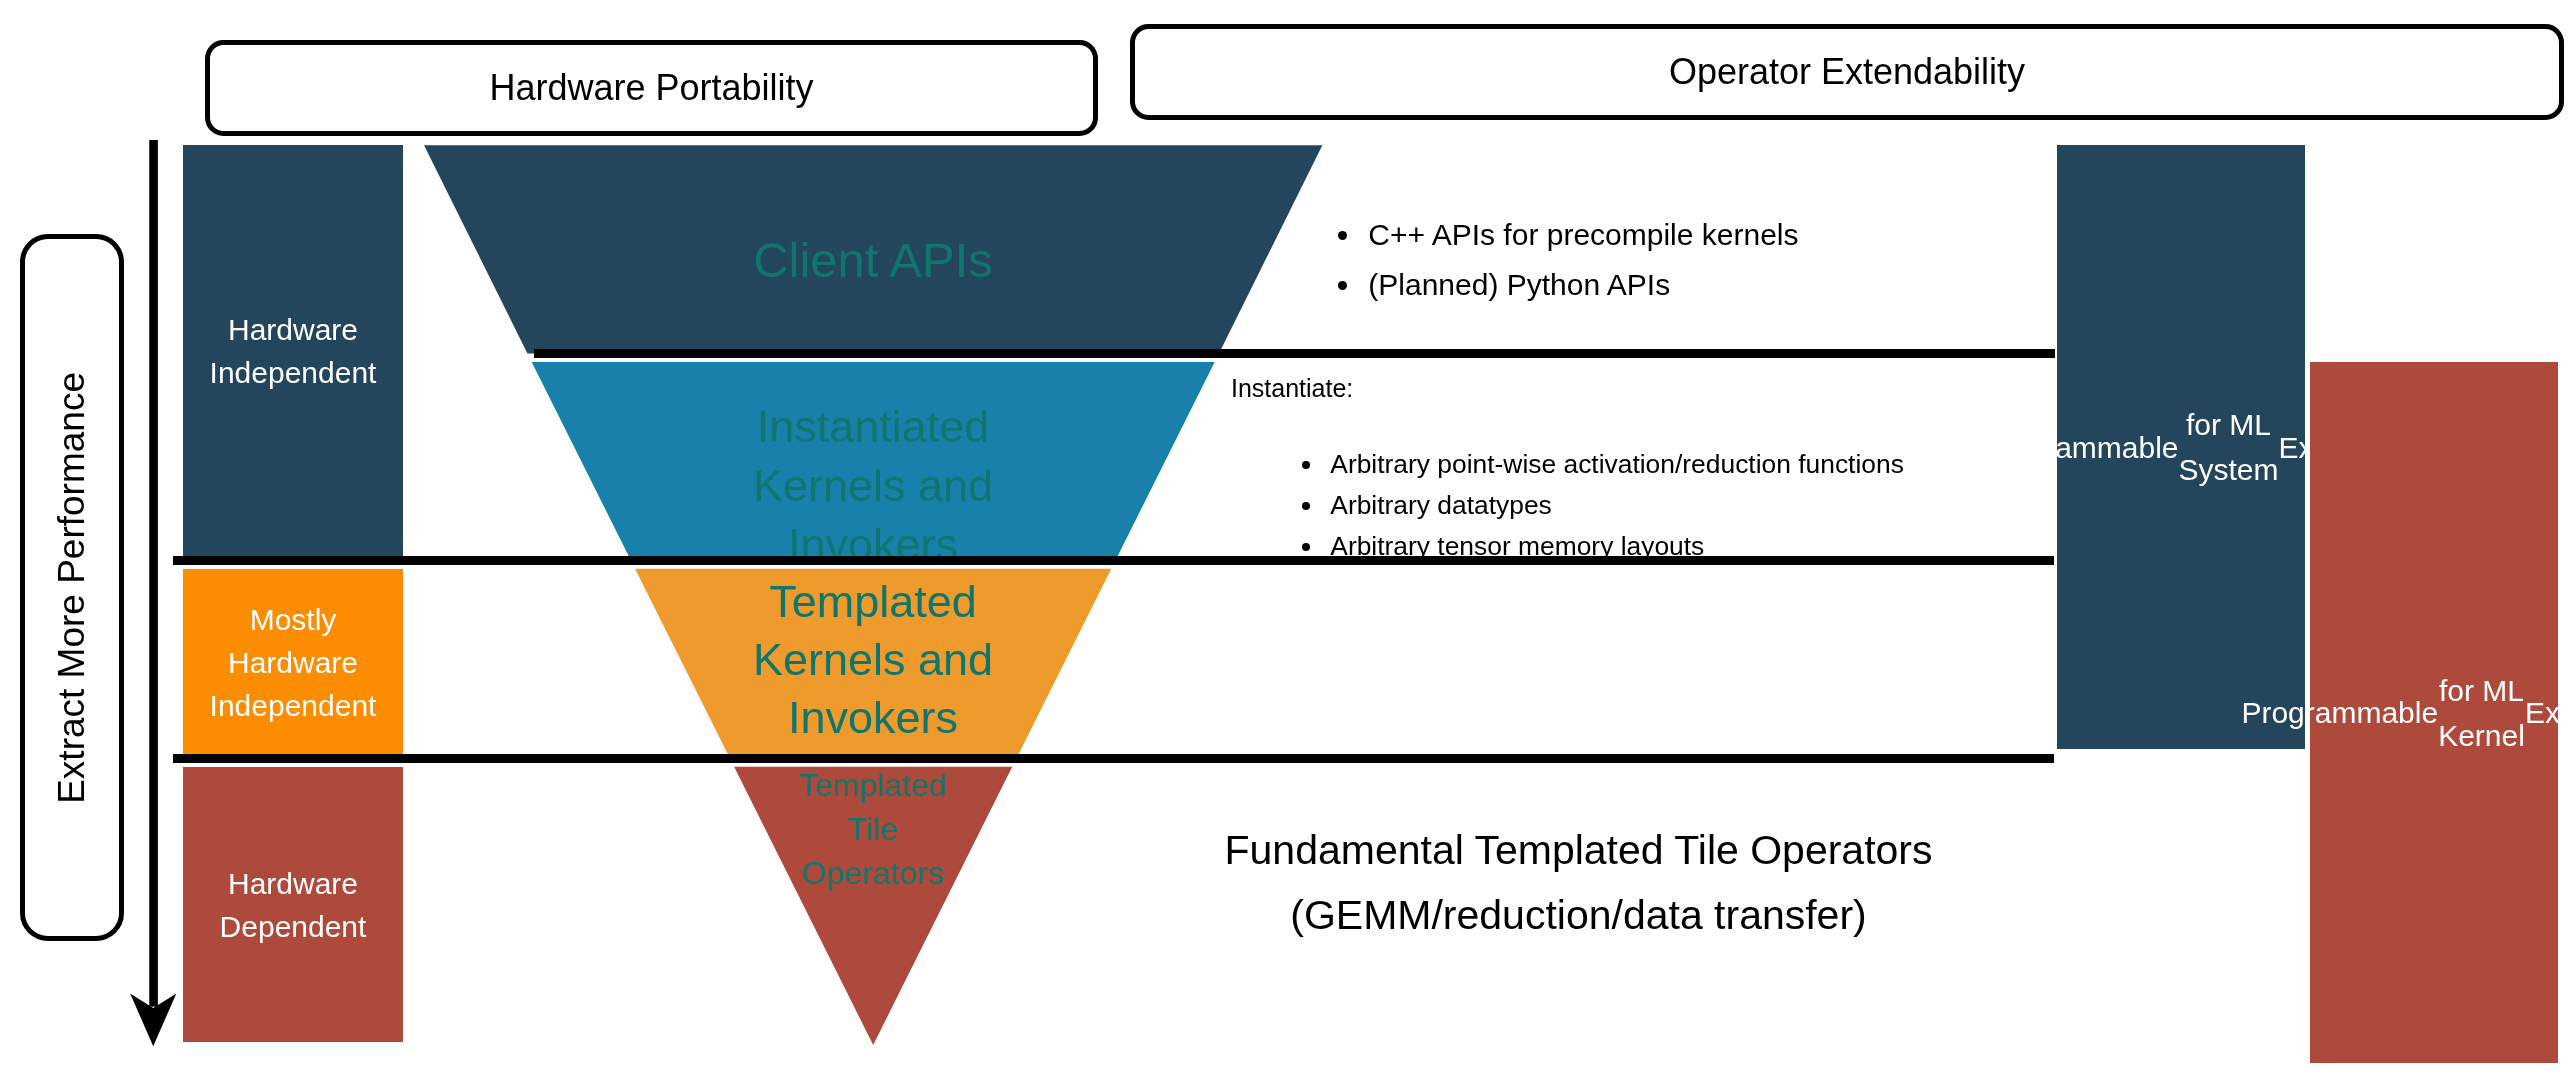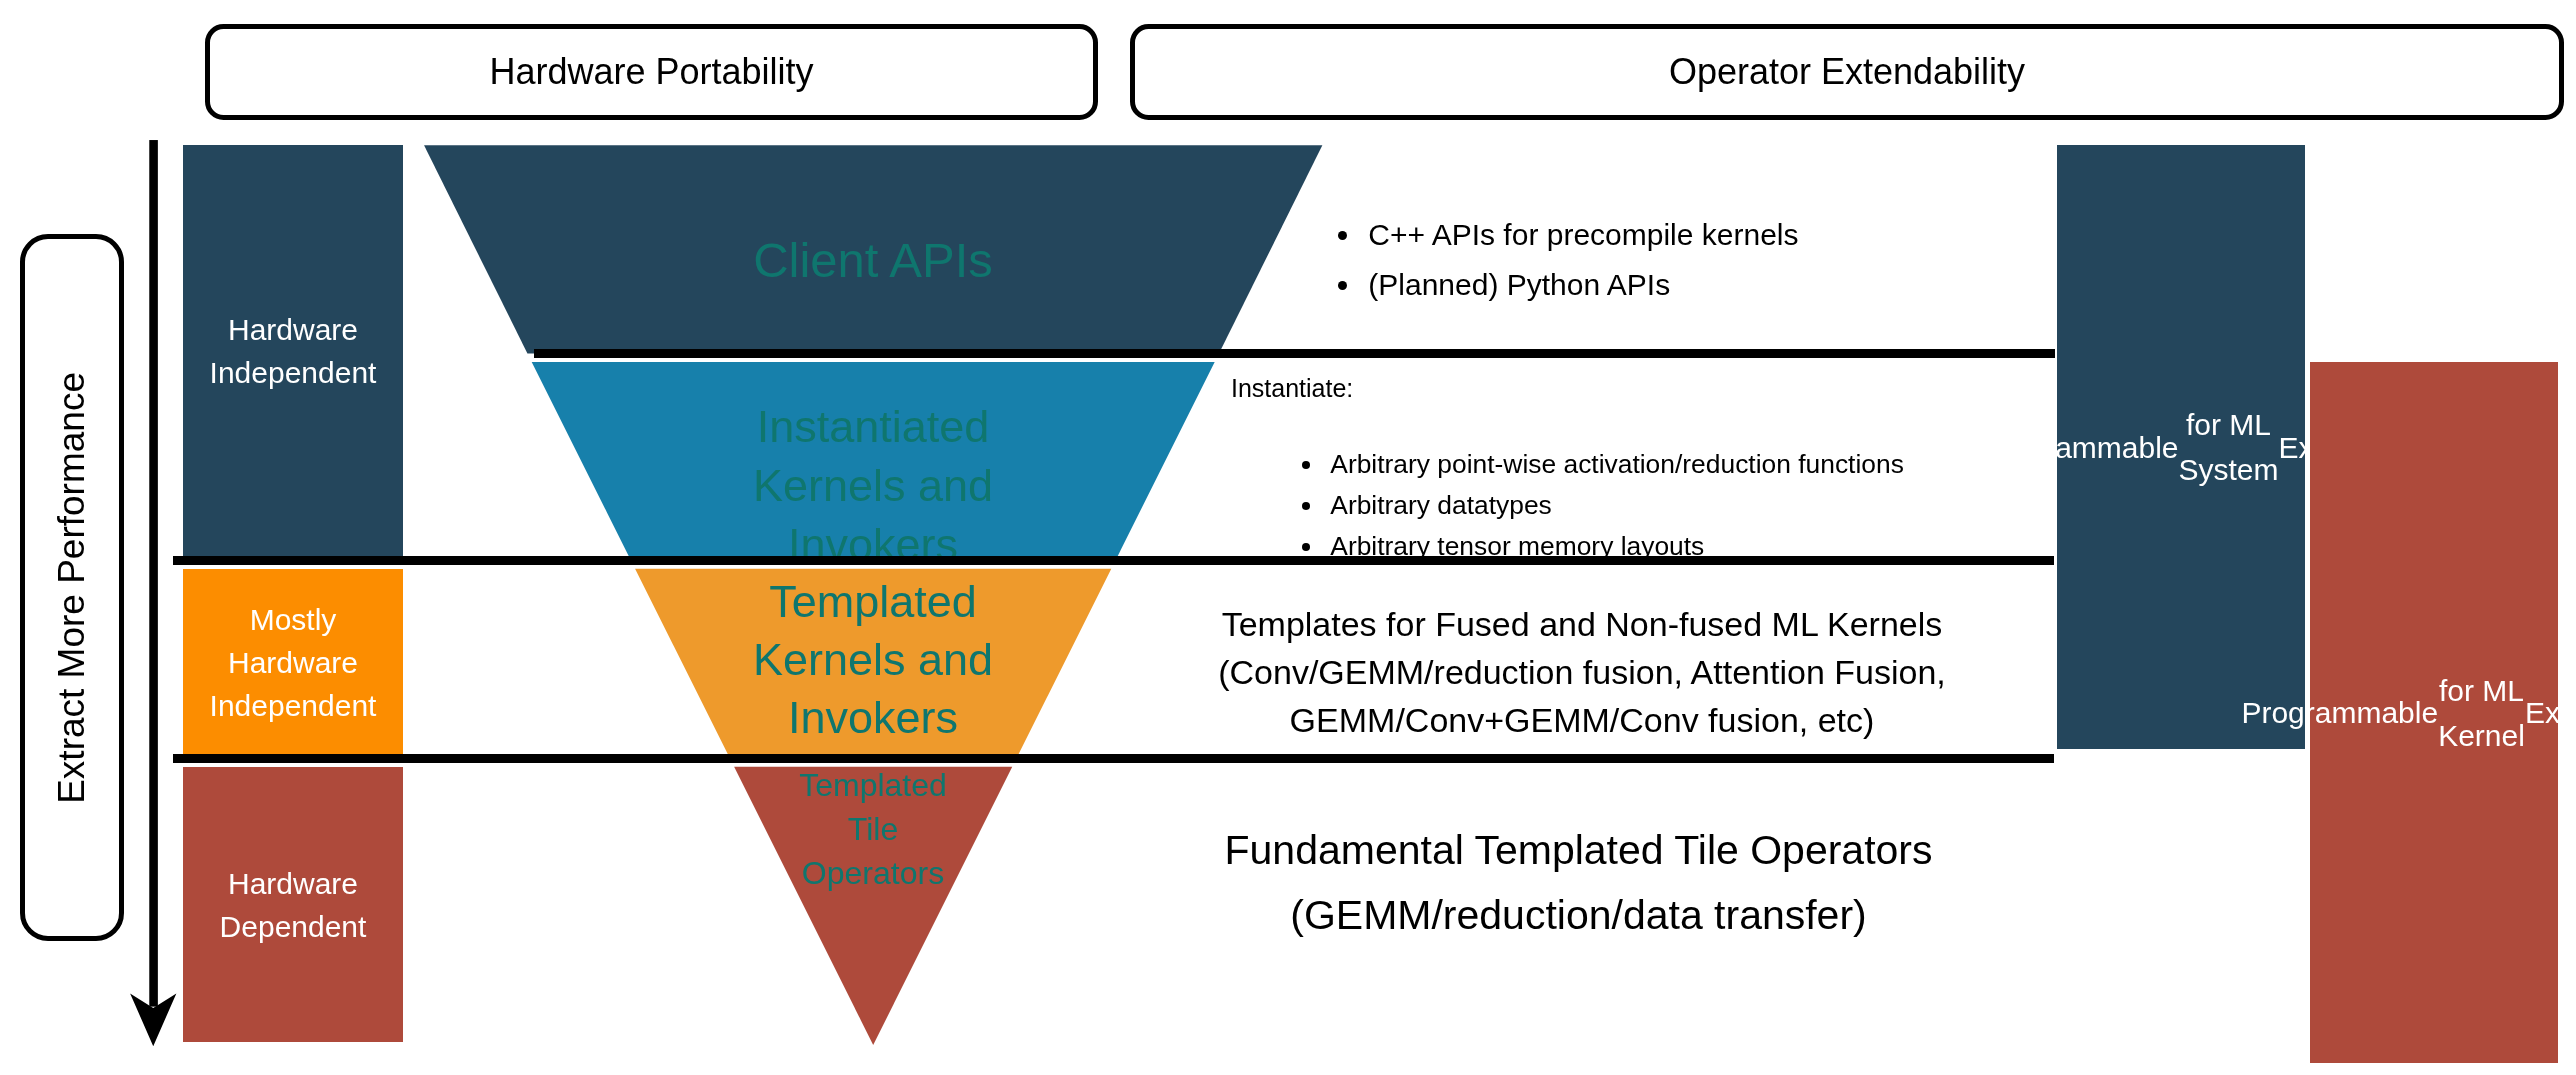--- a/index.html
+++ b/index.html
@@ -40,21 +40,21 @@
   .bullets{list-style:disc;margin:0;padding-left:34px;color:#000;}
   .bullets li{padding-left:5.3px;}
   .center-text{text-align:center;color:#000;}
   svg{display:block;}
 </style>
 </head>
 <body>
 
 <div id="canvas">
 
-  <div class="abs title-box" style="left:205px;top:24px;width:893px;height:96px;">
+  <div class="abs title-box" style="left:205px;top:40px;width:893px;height:96px;">
     <span>Hardware Portability</span>
   </div>
   <div class="abs title-box" style="left:1130px;top:24px;width:1434px;height:96px;">
     <span>Operator Extendability</span>
   </div>
 
   <div class="abs perf-box">
     <span>Extract More Performance</span>
   </div>
 
@@ -114,25 +114,20 @@
   </ul>
 
   <div class="abs" style="left:1231px;top:374px;font-size:25px;color:#000;">Instantiate:</div>
 
   <ul class="abs bullets" style="left:1291px;top:444px;font-size:26.4px;line-height:41px;">
     <li>Arbitrary point-wise activation/reduction functions</li>
     <li>Arbitrary datatypes</li>
     <li>Arbitrary tensor memory layouts</li>
   </ul>
 
-  <div class="abs center-text" style="left:1123px;top:600px;width:918px;font-size:34px;line-height:48px;">
-    <div>Templates for Fused and Non-fused ML Kernels</div>
-    <div>(Conv/GEMM/reduction fusion, Attention Fusion,</div>
-    <div>GEMM/Conv+GEMM/Conv fusion, etc)</div>
-  </div>
 
   <div class="abs center-text" style="left:1083px;top:818px;width:991px;font-size:41px;line-height:65px;">
     <div>Fundamental Templated Tile Operators</div>
     <div>(GEMM/reduction/data transfer)</div>
   </div>
 
   <div class="abs expert-col" style="left: 2057px; top: 145px; height: 604px; background-color: rgb(36, 70, 92);">
     <div>Programmable</div>
     <div>for ML System</div>
     <div>Experts</div>

